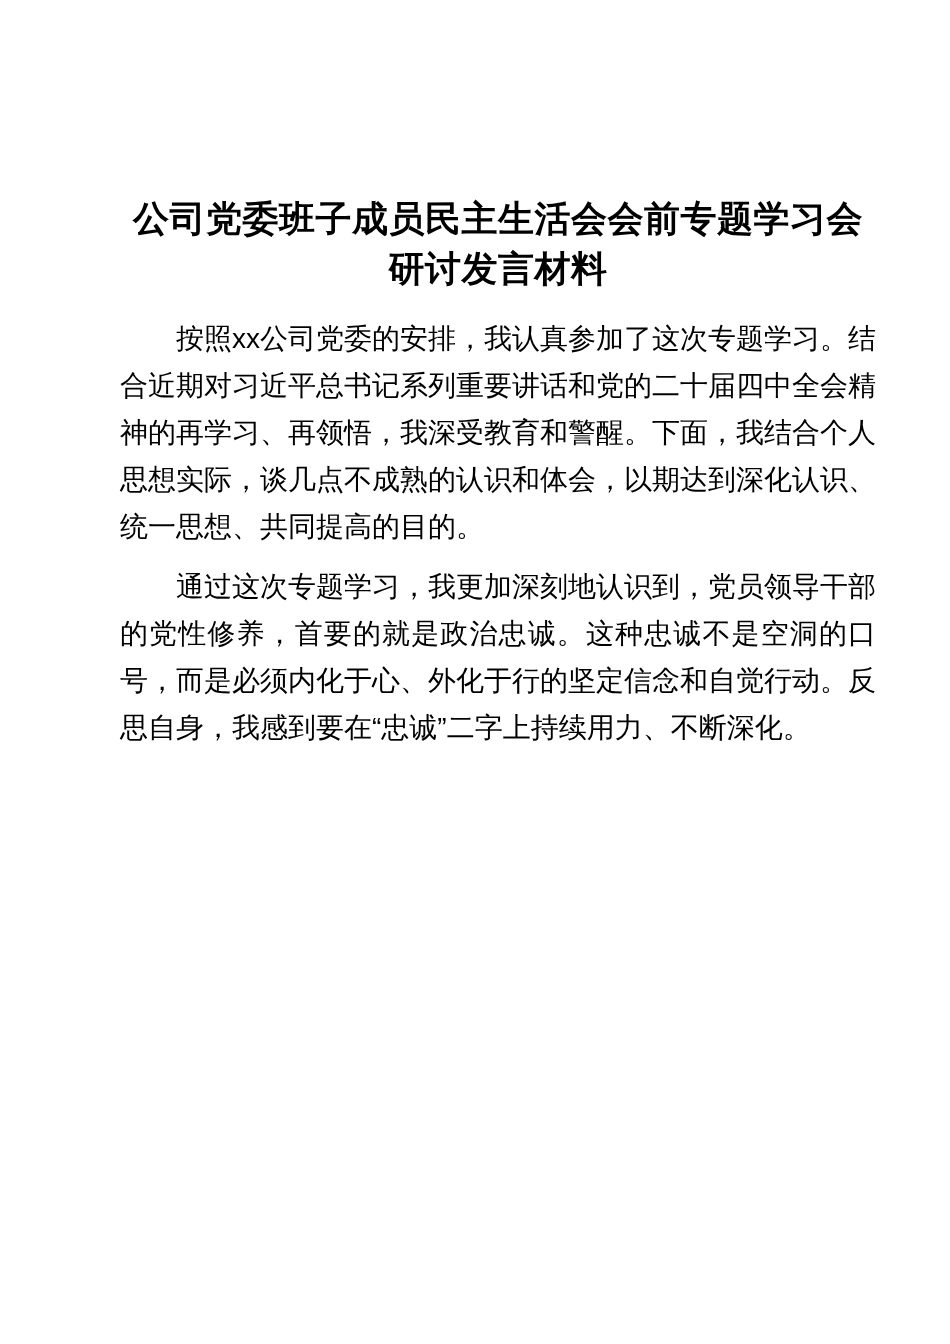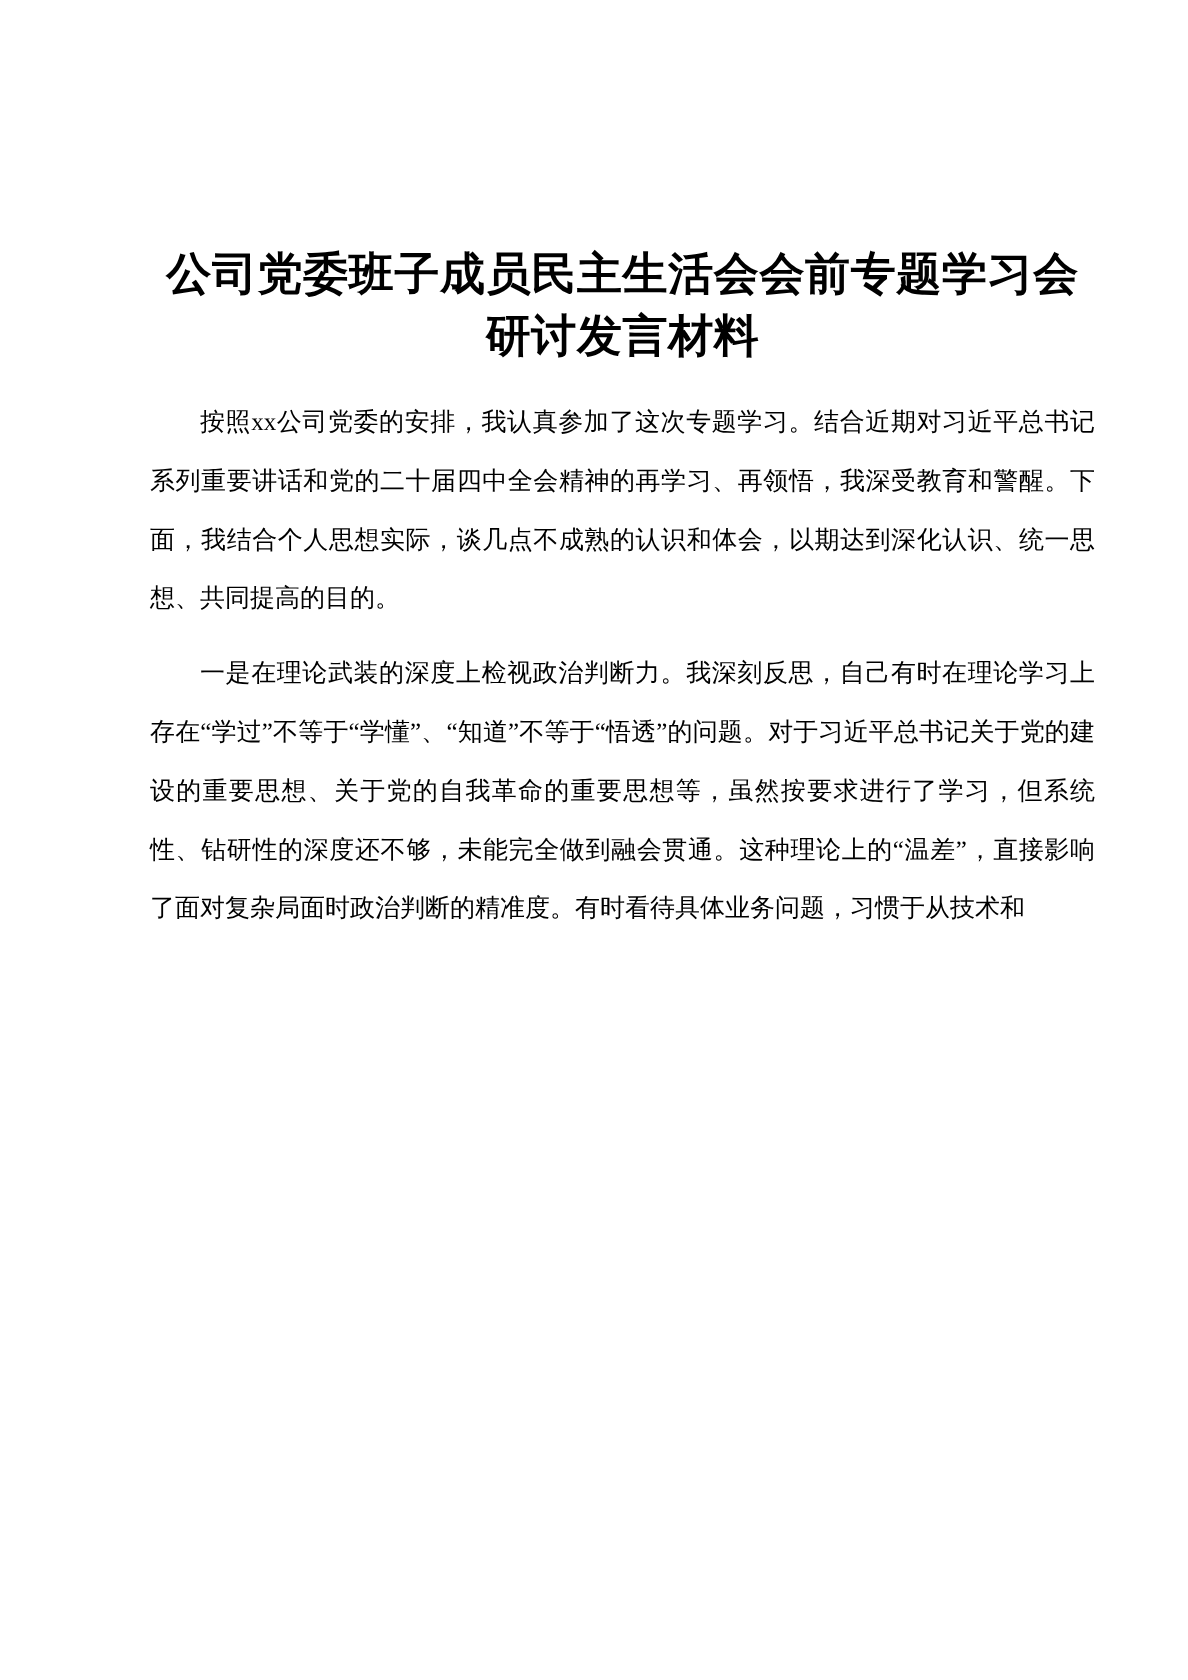--- a/index.html
+++ b/index.html
@@ -20,46 +20,45 @@
   .doc-title {
     font-size: 36px;
     line-height: 50px;
     font-weight: 700;
     text-align: center;
     letter-spacing: 0.5px;
     margin-bottom: 21px;
     color: #000000;
   }
   .doc-body p {
-    font-size: 20px;
+    font-size: 28px;
     line-height: 47px;
     text-align: justify;
     text-justify: inter-ideograph;
     text-indent: 2em;
     color: #000000;
     word-break: break-all;
-    font-family: Liberation Serif, serif;
   }
   .doc-body p + p {
     margin-top: 13px;
   }
   .section-heading {
     font-weight: 400;
   }
 </style>
 </head>
 <body>
 
 <div class="page">
 
   <h1 class="doc-title">公司党委班子成员民主生活会会前专题学习会研讨发言材料</h1>
 
   <div class="doc-body">
 
     <p>按照xx公司党委的安排，我认真参加了这次专题学习。结合近期对习近平总书记系列重要讲话和党的二十届四中全会精神的再学习、再领悟，我深受教育和警醒。下面，我结合个人思想实际，谈几点不成熟的认识和体会，以期达到深化认识、统一思想、共同提高的目的。</p>
 
 
+    <p>通过这次专题学习，我更加深刻地认识到，党员领导干部的党性修养，首要的就是政治忠诚。这种忠诚不是空洞的口号，而是必须内化于心、外化于行的坚定信念和自觉行动。反思自身，我感到要在“忠诚”二字上持续用力、不断深化。</p>
 
-    <p>一是在理论武装的深度上检视政治判断力。我深刻反思，自己有时在理论学习上存在“学过”不等于“学懂”、“知道”不等于“悟透”的问题。对于习近平总书记关于党的建设的重要思想、关于党的自我革命的重要思想等，虽然按要求进行了学习，但系统性、钻研性的深度还不够，未能完全做到融会贯通。这种理论上的“温差”，直接影响了面对复杂局面时政治判断的精准度。有时看待具体业务问题，习惯于从技术和</p>
 
   </div>
 
 </div>
 
 </body></html>

